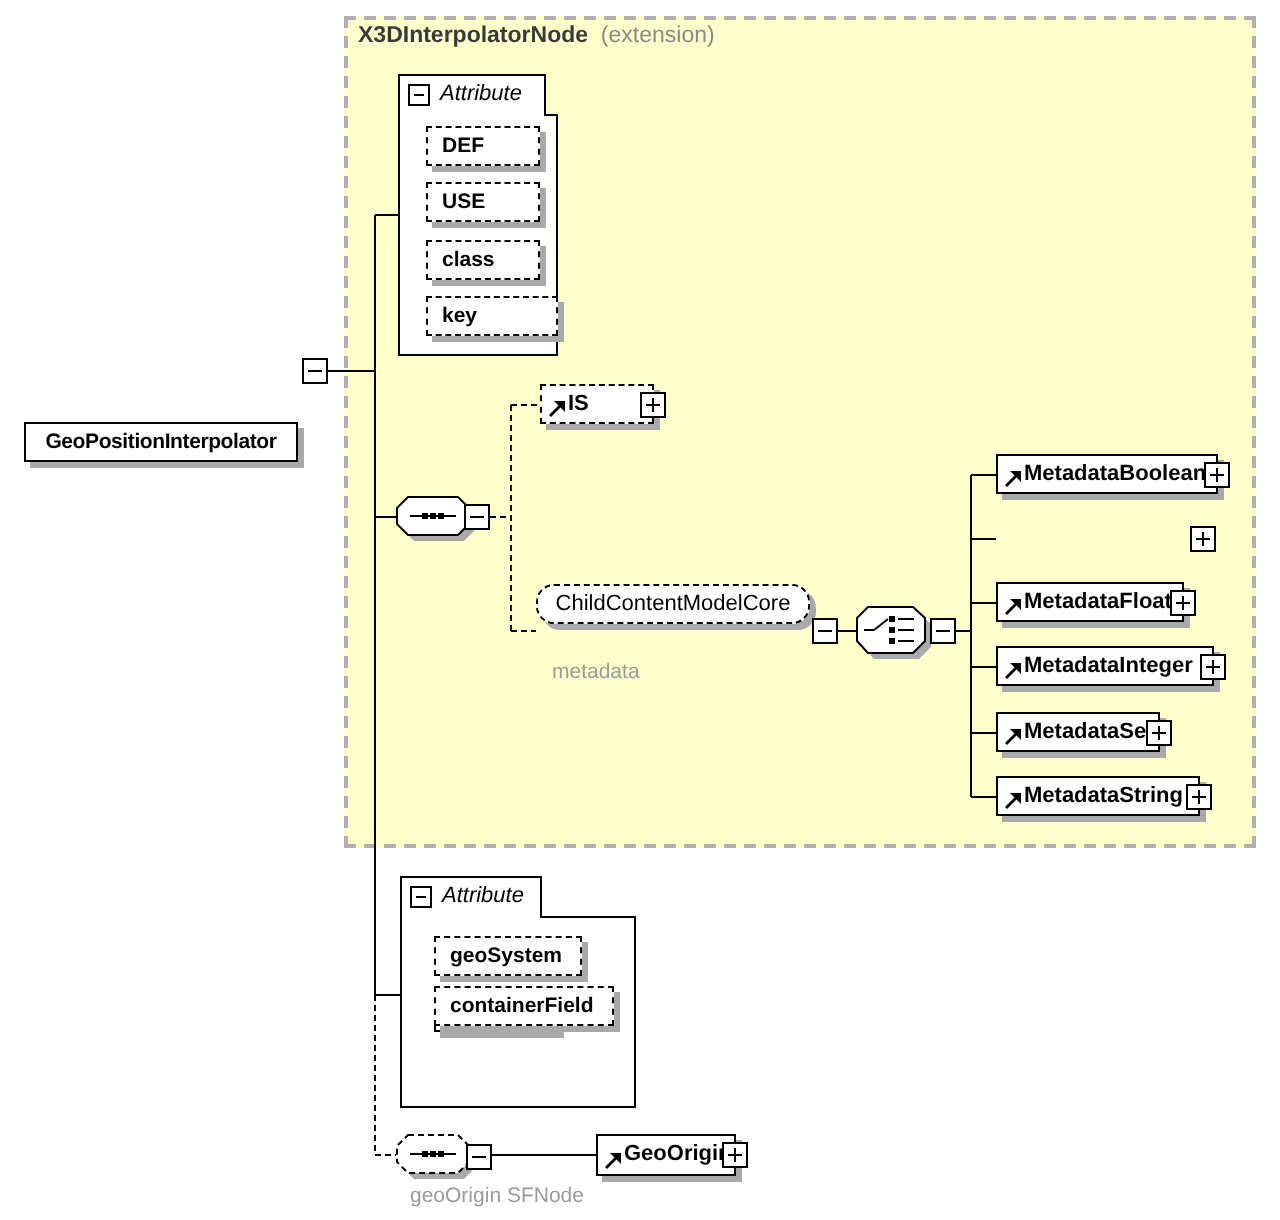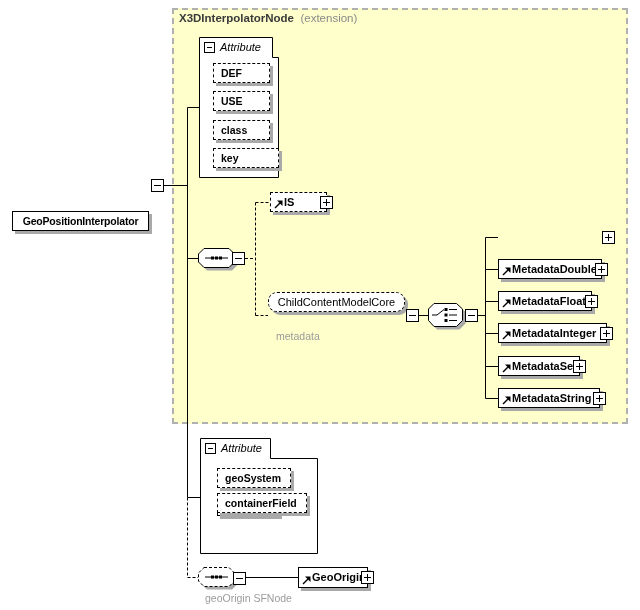--- a/index.html
+++ b/index.html
@@ -140,29 +140,29 @@
       <rect x="16.5" y="5" width="3" height="3" fill="#000" stroke="none"></rect>
       <rect x="16.5" y="10.5" width="3" height="3" fill="#000" stroke="none"></rect>
       <rect x="16.5" y="16" width="3" height="3" fill="#000" stroke="none"></rect>
       <line x1="21" y1="6.5" x2="29" y2="6.5"></line>
       <line x1="21" y1="12" x2="29" y2="12"></line>
       <line x1="21" y1="17.5" x2="29" y2="17.5"></line>
     </g>
   </svg>
   <div class="abs pm" style="left:465px; top:309px;"></div>
 
+  <div class="abs node h20 refpad" style="left:498px; top:227px; width:111px;">
+    <svg class="abs arrow" width="9" height="9">
+        <line x1="1" y1="8" x2="6" y2="3" stroke="#000" stroke-width="1.4"></line>
+        <polygon points="3,0.5 8.5,0.5 8.5,6" fill="#000"></polygon>
+      </svg>
+    <span>MetadataBoolean</span>
+  </div>
   <div class="abs pm plus" style="left:602px; top:231px;"></div>
 
-  <div class="abs node h20 refpad" style="left:498px; top:259px; width:104px;">
-    <svg class="abs arrow" width="9" height="9">
-        <line x1="1" y1="8" x2="6" y2="3" stroke="#000" stroke-width="1.4"></line>
-        <polygon points="3,0.5 8.5,0.5 8.5,6" fill="#000"></polygon>
-      </svg>
-    <span>MetadataDouble</span>
-  </div>
   <div class="abs pm plus" style="left:595px; top:263px;"></div>
 
   <div class="abs node h20 refpad" style="left:498px; top:291px; width:94px;">
     <svg class="abs arrow" width="9" height="9">
         <line x1="1" y1="8" x2="6" y2="3" stroke="#000" stroke-width="1.4"></line>
         <polygon points="3,0.5 8.5,0.5 8.5,6" fill="#000"></polygon>
       </svg>
     <span>MetadataFloat</span>
   </div>
   <div class="abs pm plus" style="left:585px; top:295px;"></div>

